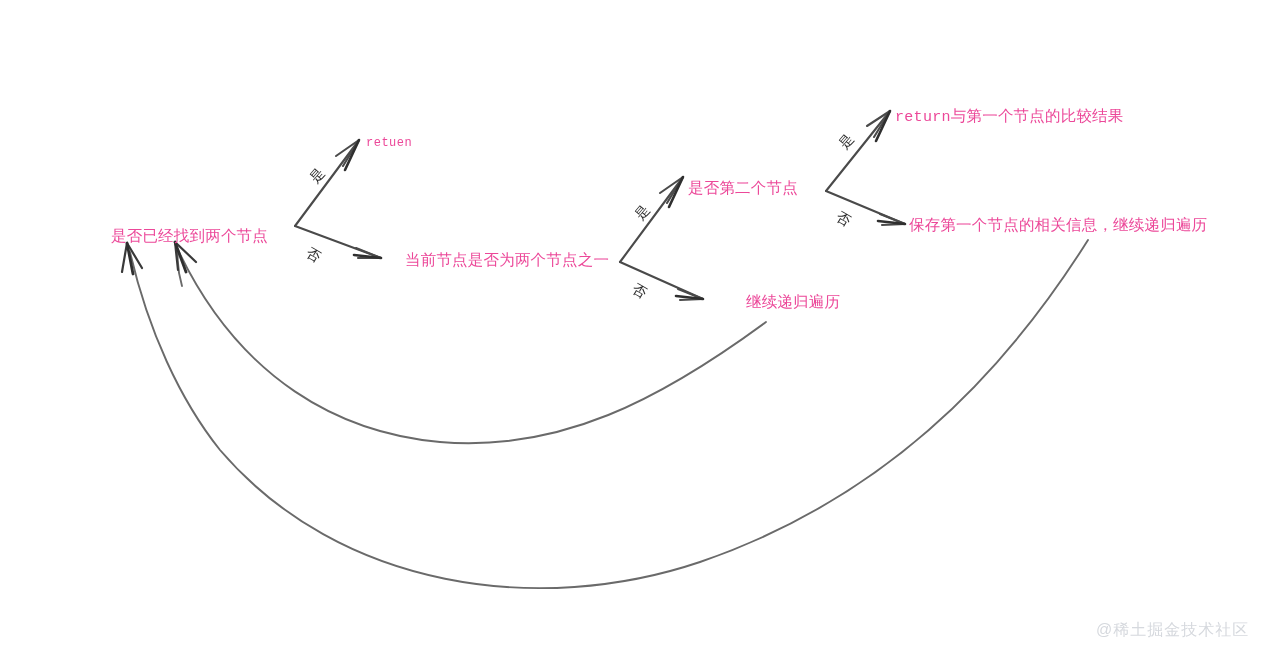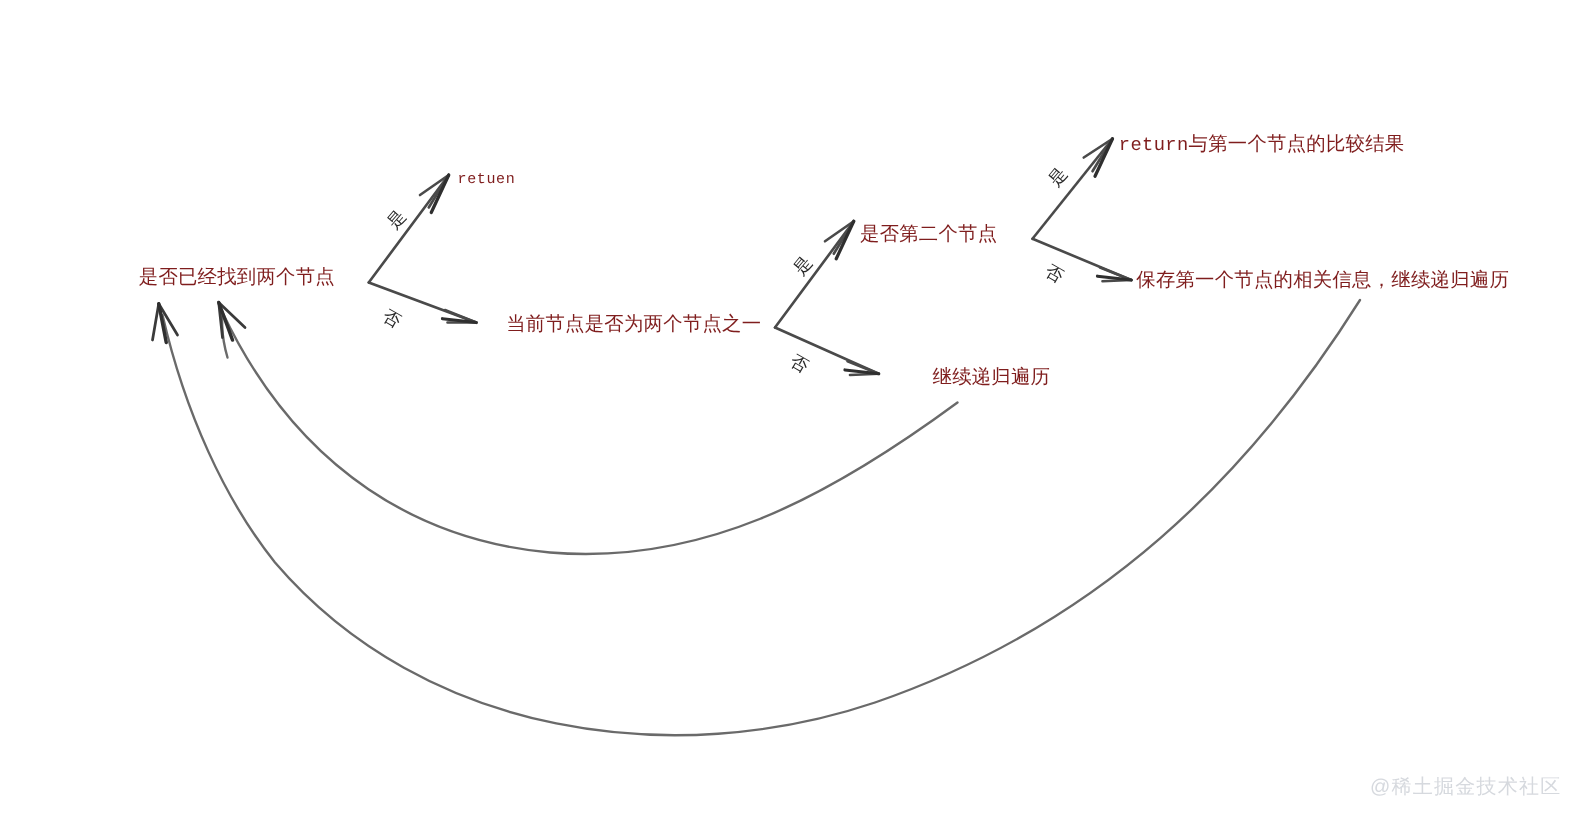--- a/index.html
+++ b/index.html
@@ -17,21 +17,21 @@
   #canvas {
     position: absolute;
     left: 0;
     top: 0;
     width: 1276px;
     height: 661px;
   }
   .node-label {
     position: absolute;
     white-space: nowrap;
-    color: #7f1d1d;
+    color: #ec4899;
     font-family: "Liberation Sans", "DejaVu Sans", sans-serif;
     font-size: 15.5px;
     line-height: 1;
     letter-spacing: 0.2px;
   }
   .node-label.mono {
     font-family: "Liberation Mono", "DejaVu Sans Mono", monospace;
     font-size: 12px;
     letter-spacing: 0.5px;
   }
@@ -105,21 +105,21 @@
     <path d="M175,242 L186,272" fill="none" stroke="#2f2f2f" stroke-width="2.8" stroke-linecap="round"></path>
   </g>
 
   <g>
     <path d="M1088,240 C1000,380 880,500 700,562 C540,616 340,590 220,450 C180,400 148,330 130,252" fill="none" stroke="#6a6a6a" stroke-width="1.9" stroke-linecap="round"></path>
     <path d="M127,243 L122,272 M127,243 L142,268" fill="none" stroke="#3a3a3a" stroke-width="2.2" stroke-linecap="round"></path>
     <path d="M127,243 L133,274" fill="none" stroke="#2f2f2f" stroke-width="2.8" stroke-linecap="round"></path>
   </g>
 </svg>
 
-<div class="node-label" style="left:111px; top:214px;">是否已经找到两个节点</div>
+<div class="node-label" style="left:111px; top:228px;">是否已经找到两个节点</div>
 
 <div class="node-label mono" style="left:366px; top:137px;">retuen</div>
 
 <div class="node-label" style="left:405px; top:252px;">当前节点是否为两个节点之一</div>
 
 <div class="node-label" style="left:688px; top:180px;text-align:right;">是否第二个节点</div>
 
 <div class="node-label" style="left:746px; top:294px;">继续递归遍历</div>
 
 <div class="node-label" style="left:895px; top:108px;"><span class="mono-part">return</span><span>与第一个节点的比较结果</span></div>

